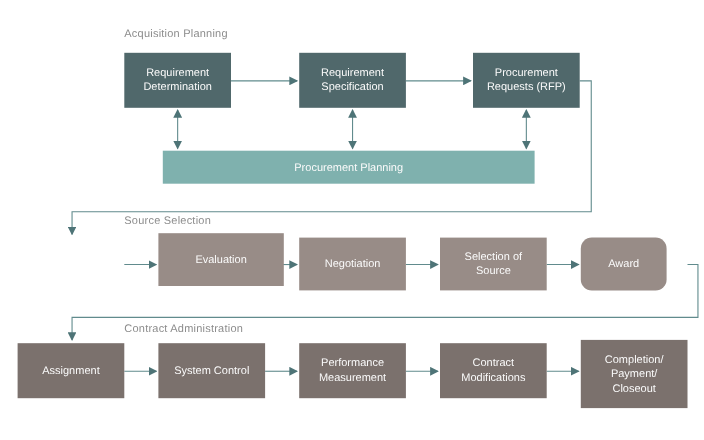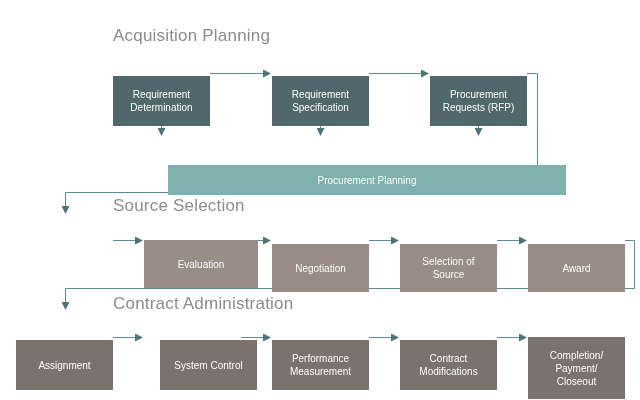--- a/index.html
+++ b/index.html
@@ -25,37 +25,36 @@
     position:absolute;left:0;top:0;width:640px;height:400px;
   }
   .connectors path.line{
     stroke:var(--connector-line);
     stroke-width:1;
     fill:none;
   }
   .connectors .head{fill:var(--arrowhead);}
   .section-label{
     position:absolute;
-    font-size:17px;
+    font-size:10px;
     color:var(--section-label);
     letter-spacing:0.2px;
     white-space:nowrap;
   }
   .box{
     position:absolute;
     display:flex;
     align-items:center;
     justify-content:center;
     text-align:center;
     color:var(--box-text);
     font-size:10px;
     line-height:13px;
     padding:0 10px;
     box-sizing:border-box;
-    margin-top:28px;
   }
   .p1{background:var(--acquisition-box);}
   .bar{background:var(--planning-bar);}
   .p2{background:var(--source-box);}
   .p3{background:var(--contract-box);}
 </style>
 </head>
 <body>
 
 <div class="canvas">
@@ -90,26 +89,26 @@
   </svg>
 
   <div class="section-label" style="left:113px;top:26px;">Acquisition Planning</div>
   <div class="section-label" style="left:113px;top:196px;">Source Selection</div>
   <div class="section-label" style="left:113px;top:294px;">Contract Administration</div>
 
   <div class="box p1" style="left:113px;top:48px;width:97px;height:50px;">Requirement Determination</div>
   <div class="box p1" style="left:272px;top:48px;width:97px;height:50px;">Requirement Specification</div>
   <div class="box p1" style="left:430px;top:48px;width:97px;height:50px;">Procurement Requests (RFP)</div>
 
-  <div class="box bar" style="left:168px;top:137px;width:398px;height:30px;">Procurement Planning</div>
+  <div class="box bar" style="left:148px;top:137px;width:338px;height:30px;">Procurement Planning</div>
 
   <div class="box p2" style="left:144px;top:212px;width:114px;height:48px;">Evaluation</div>
   <div class="box p2" style="left:272px;top:216px;width:97px;height:48px;">Negotiation</div>
   <div class="box p2" style="left:400px;top:216px;width:97px;height:48px;">Selection of Source</div>
-  <div class="box p2" style="left:528px;top:216px;width:97px;height:48px;">Award</div>
+  <div class="box p2" style="left:528px;top:216px;width:78px;height:48px;border-radius:10px;">Award</div>
 
   <div class="box p3" style="left:16px;top:312px;width:97px;height:50px;">Assignment</div>
-  <div class="box p3" style="left:160px;top:312px;width:97px;height:50px;">System Control</div>
+  <div class="box p3" style="left:144px;top:312px;width:97px;height:50px;">System Control</div>
   <div class="box p3" style="left:400px;top:312px;width:97px;height:50px;">Contract Modifications</div>
   <div class="box p3" style="left:272px;top:312px;width:97px;height:50px;">Performance Measurement</div>
   <div class="box p3" style="left:528px;top:309px;width:97px;height:62px;">Completion/ Payment/ Closeout</div>
 
 </div>
 
 </body></html>

